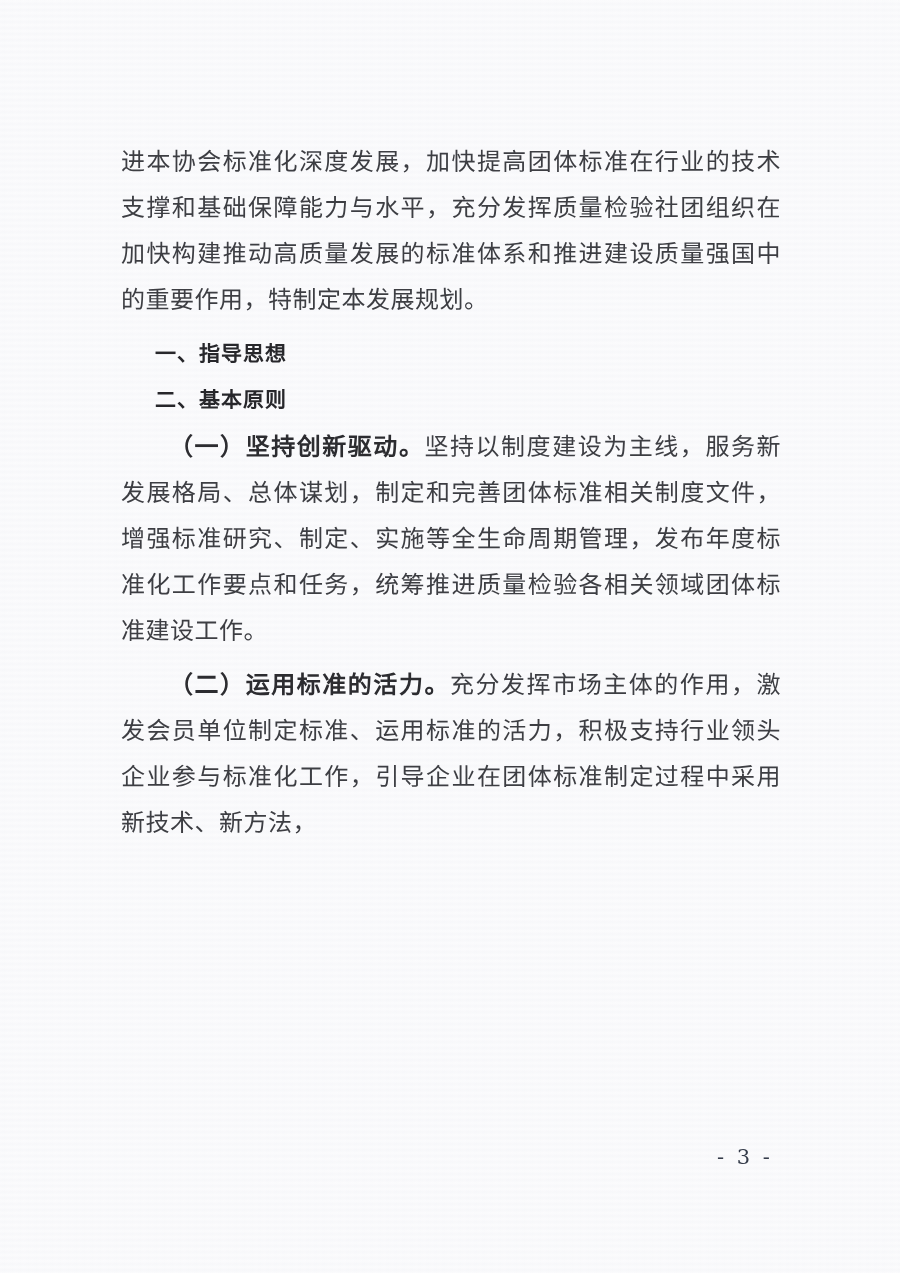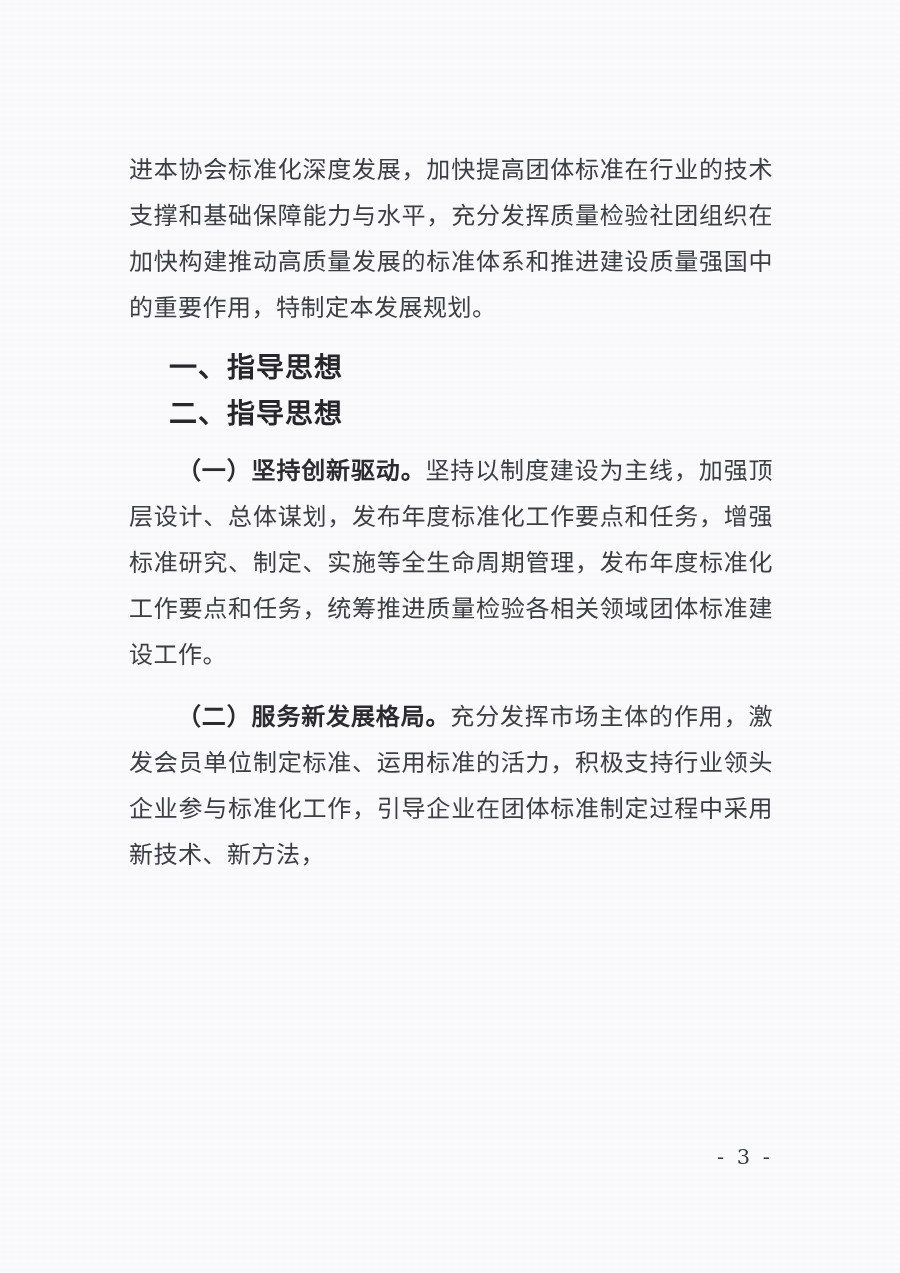--- a/index.html
+++ b/index.html
@@ -26,33 +26,33 @@
     left: 113px;
     top: 131px;
     width: 676px;
     font-size: 24px;
     line-height: 46px;
     letter-spacing: 0.5px;
     text-align: justify;
     text-justify: inter-ideograph;
   }
   p.body-text {
-    margin: 16px;
+    margin: 8px;
     text-indent: 2em;
     font-weight: 400;
   }
   p.body-text.no-indent {
     text-indent: 0;
   }
   h2.heading {
     margin: 7px 0 -7px 0;
     padding: 0;
     text-indent: 2em;
-    font-family: Liberation Mono, monospace;
-    font-size: 28px;
+    font-family: Liberation Sans, sans-serif;
+    font-size: 21px;
     font-weight: 700;
     line-height: 46px;
     letter-spacing: 1px;
     color: #27272b;
   }
   .lead {
     font-weight: 700;
     color: #2c2c30;
   }
   .footer-pagenum {
@@ -71,22 +71,22 @@
 <body>
 
 <div class="page">
   <div class="content">
 
     <p class="body-text no-indent">进本协会标准化深度发展，加快提高团体标准在行业的技术支撑和基础保障能力与水平，充分发挥质量检验社团组织在加快构建推动高质量发展的标准体系和推进建设质量强国中的重要作用，特制定本发展规划。</p>
 
     <h2 class="heading">一、指导思想</h2>
 
 
-    <h2 class="heading">二、指导思想</h2>
+    <h2 class="heading">二、基本原则</h2>
 
-    <p class="body-text"><span class="lead">（一）坚持创新驱动。</span><span>坚持以制度建设为主线，加强顶层设计、总体谋划，发布年度标准化工作要点和任务，增强标准研究、制定、实施等全生命周期管理，发布年度标准化工作要点和任务，统筹推进质量检验各相关领域团体标准建设工作。</span></p>
+    <p class="body-text"><span class="lead">（一）坚持创新驱动。</span><span>坚持以制度建设为主线，服务新发展格局、总体谋划，制定和完善团体标准相关制度文件，增强标准研究、制定、实施等全生命周期管理，发布年度标准化工作要点和任务，统筹推进质量检验各相关领域团体标准建设工作。</span></p>
 
-    <p class="body-text"><span class="lead">（二）服务新发展格局。</span><span>充分发挥市场主体的作用，激发会员单位制定标准、运用标准的活力，积极支持行业领头企业参与标准化工作，引导企业在团体标准制定过程中采用新技术、新方法，</span></p>
+    <p class="body-text"><span class="lead">（二）运用标准的活力。</span><span>充分发挥市场主体的作用，激发会员单位制定标准、运用标准的活力，积极支持行业领头企业参与标准化工作，引导企业在团体标准制定过程中采用新技术、新方法，</span></p>
 
   </div>
 
   <div class="footer-pagenum">- 3 -</div>
 </div>
 
 </body></html>

